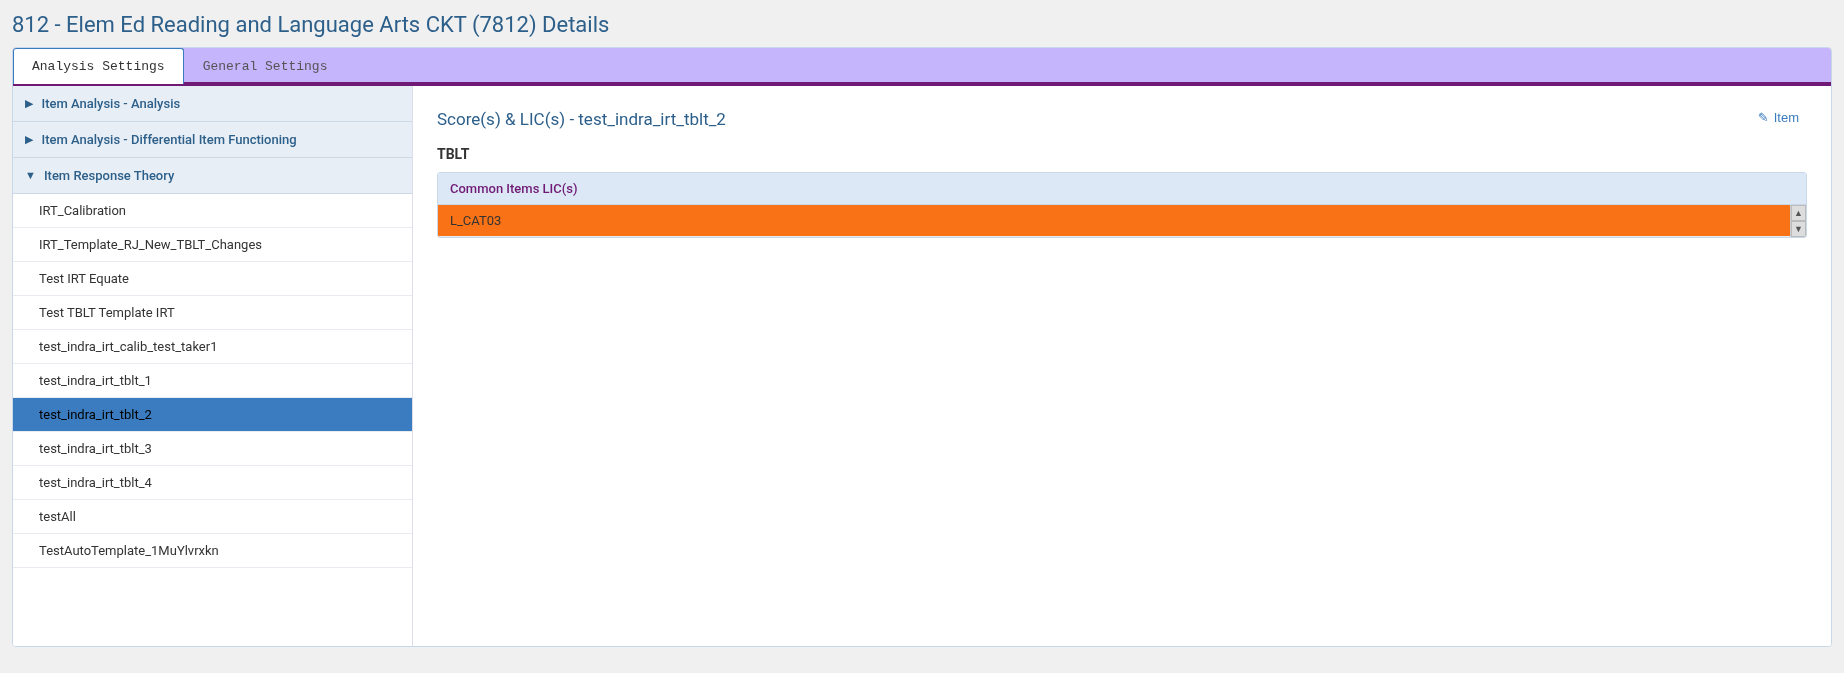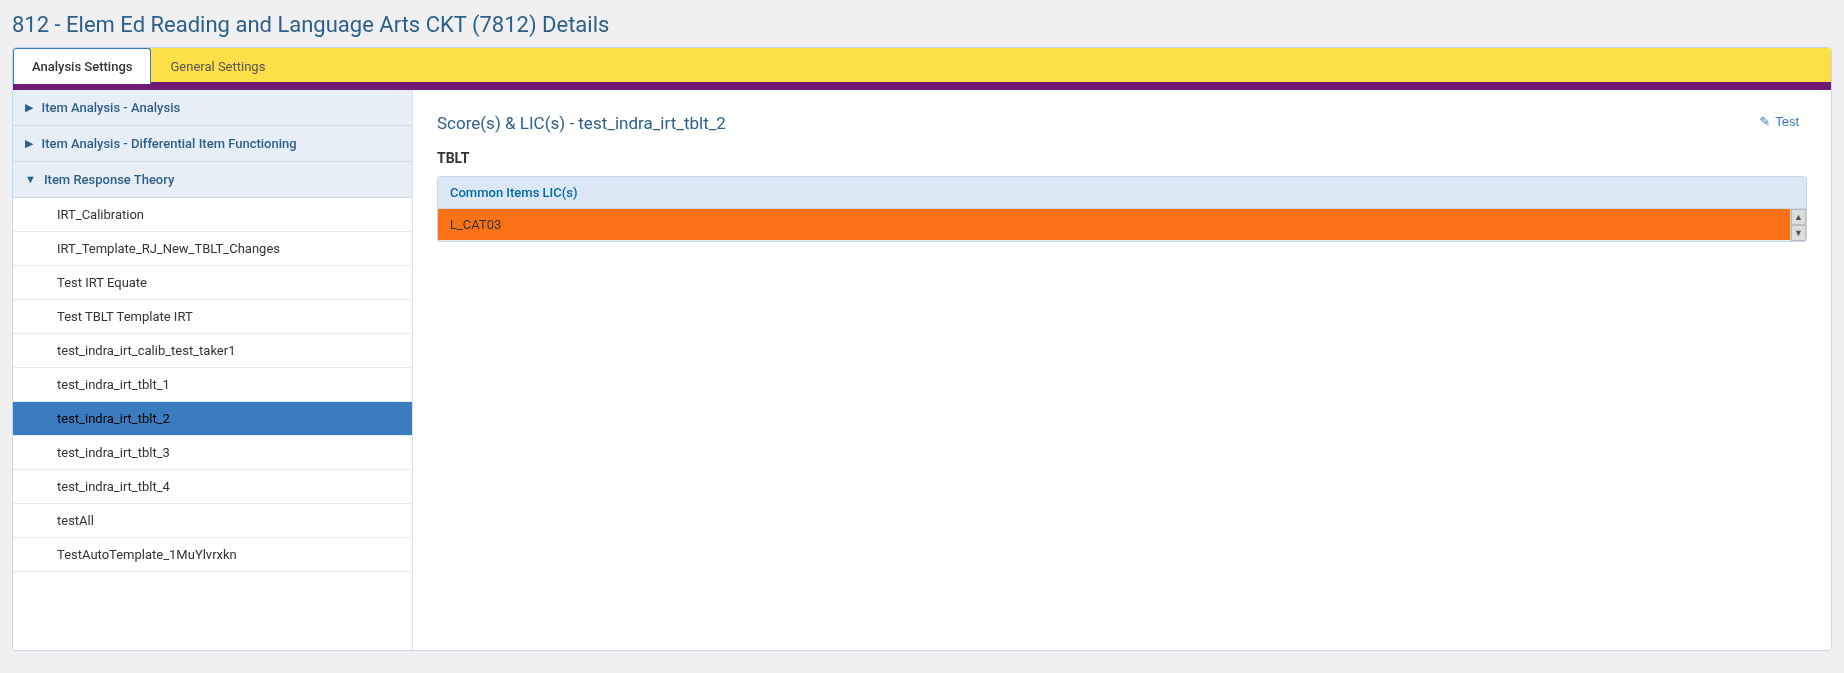--- a/index.html
+++ b/index.html
@@ -21,22 +21,23 @@
     .main-container {
       background: #fff;
       border: 1px solid #c8d8e8;
       border-radius: 4px;
       overflow: hidden;
     }
 
     
     .tabs-header {
       display: flex;
-      border-bottom: 8px solid #701a75;
-      background: #fde047;
+      border-bottom: 4px solid #701a75;
+      background: #c4b5fd;
+      font-family: Liberation Mono, monospace;
     }
 
     .tab {
       padding: 10px 18px;
       cursor: pointer;
       font-size: 13px;
       color: #555;
       border: 1px solid transparent;
       border-bottom: none;
       margin-bottom: -2px;
@@ -78,21 +79,21 @@
       font-weight: 500;
     }
 
     .chevron {
       margin-right: 8px;
       font-size: 11px;
       color: #2c5f8a;
     }
 
     .tree-item {
-      padding: 9px 14px 9px 44px;
+      padding: 9px 14px 9px 26px;
       border-bottom: 1px solid #e8ecf0;
       cursor: pointer;
       font-size: 13px;
       color: #333;
       background: #fff;
     }
 
     .tree-item.selected {
       background: #3a7cbf;
       color: #000000;
@@ -146,21 +147,21 @@
       border: 1px solid #c8d8e8;
       border-radius: 3px;
       overflow: hidden;
       width: 100%;
     }
 
     .lic-table-header {
       background: #dce8f5;
       padding: 8px 12px;
       font-size: 13px;
-      color: #0369a1;
+      color: #701a75;
       font-weight: 500;
       border-bottom: 1px solid #c8d8e8;
     }
 
     .lic-table-body {
       position: relative;
     }
 
     .lic-table-row {
       padding: 8px 12px;
@@ -242,21 +243,21 @@
       <div class="tree-item">TestAutoTemplate_1MuYlvrxkn</div>
 
     </div>
 
     <div class="right-panel">
 
       <div class="right-panel-header">
         <h2 class="right-panel-title">Score(s) &amp; LIC(s) - test_indra_irt_tblt_2</h2>
         <button class="edit-button">
           <span class="edit-icon">✎</span>
-          <span>Test</span>
+          <span>Item</span>
         </button>
       </div>
 
       <div class="section-label">TBLT</div>
 
       <div class="lic-table">
         <div class="lic-table-header">Common Items LIC(s)</div>
         <div class="lic-table-body">
           <div style="display:flex; align-items:stretch;">
             <div style="flex:1;">

